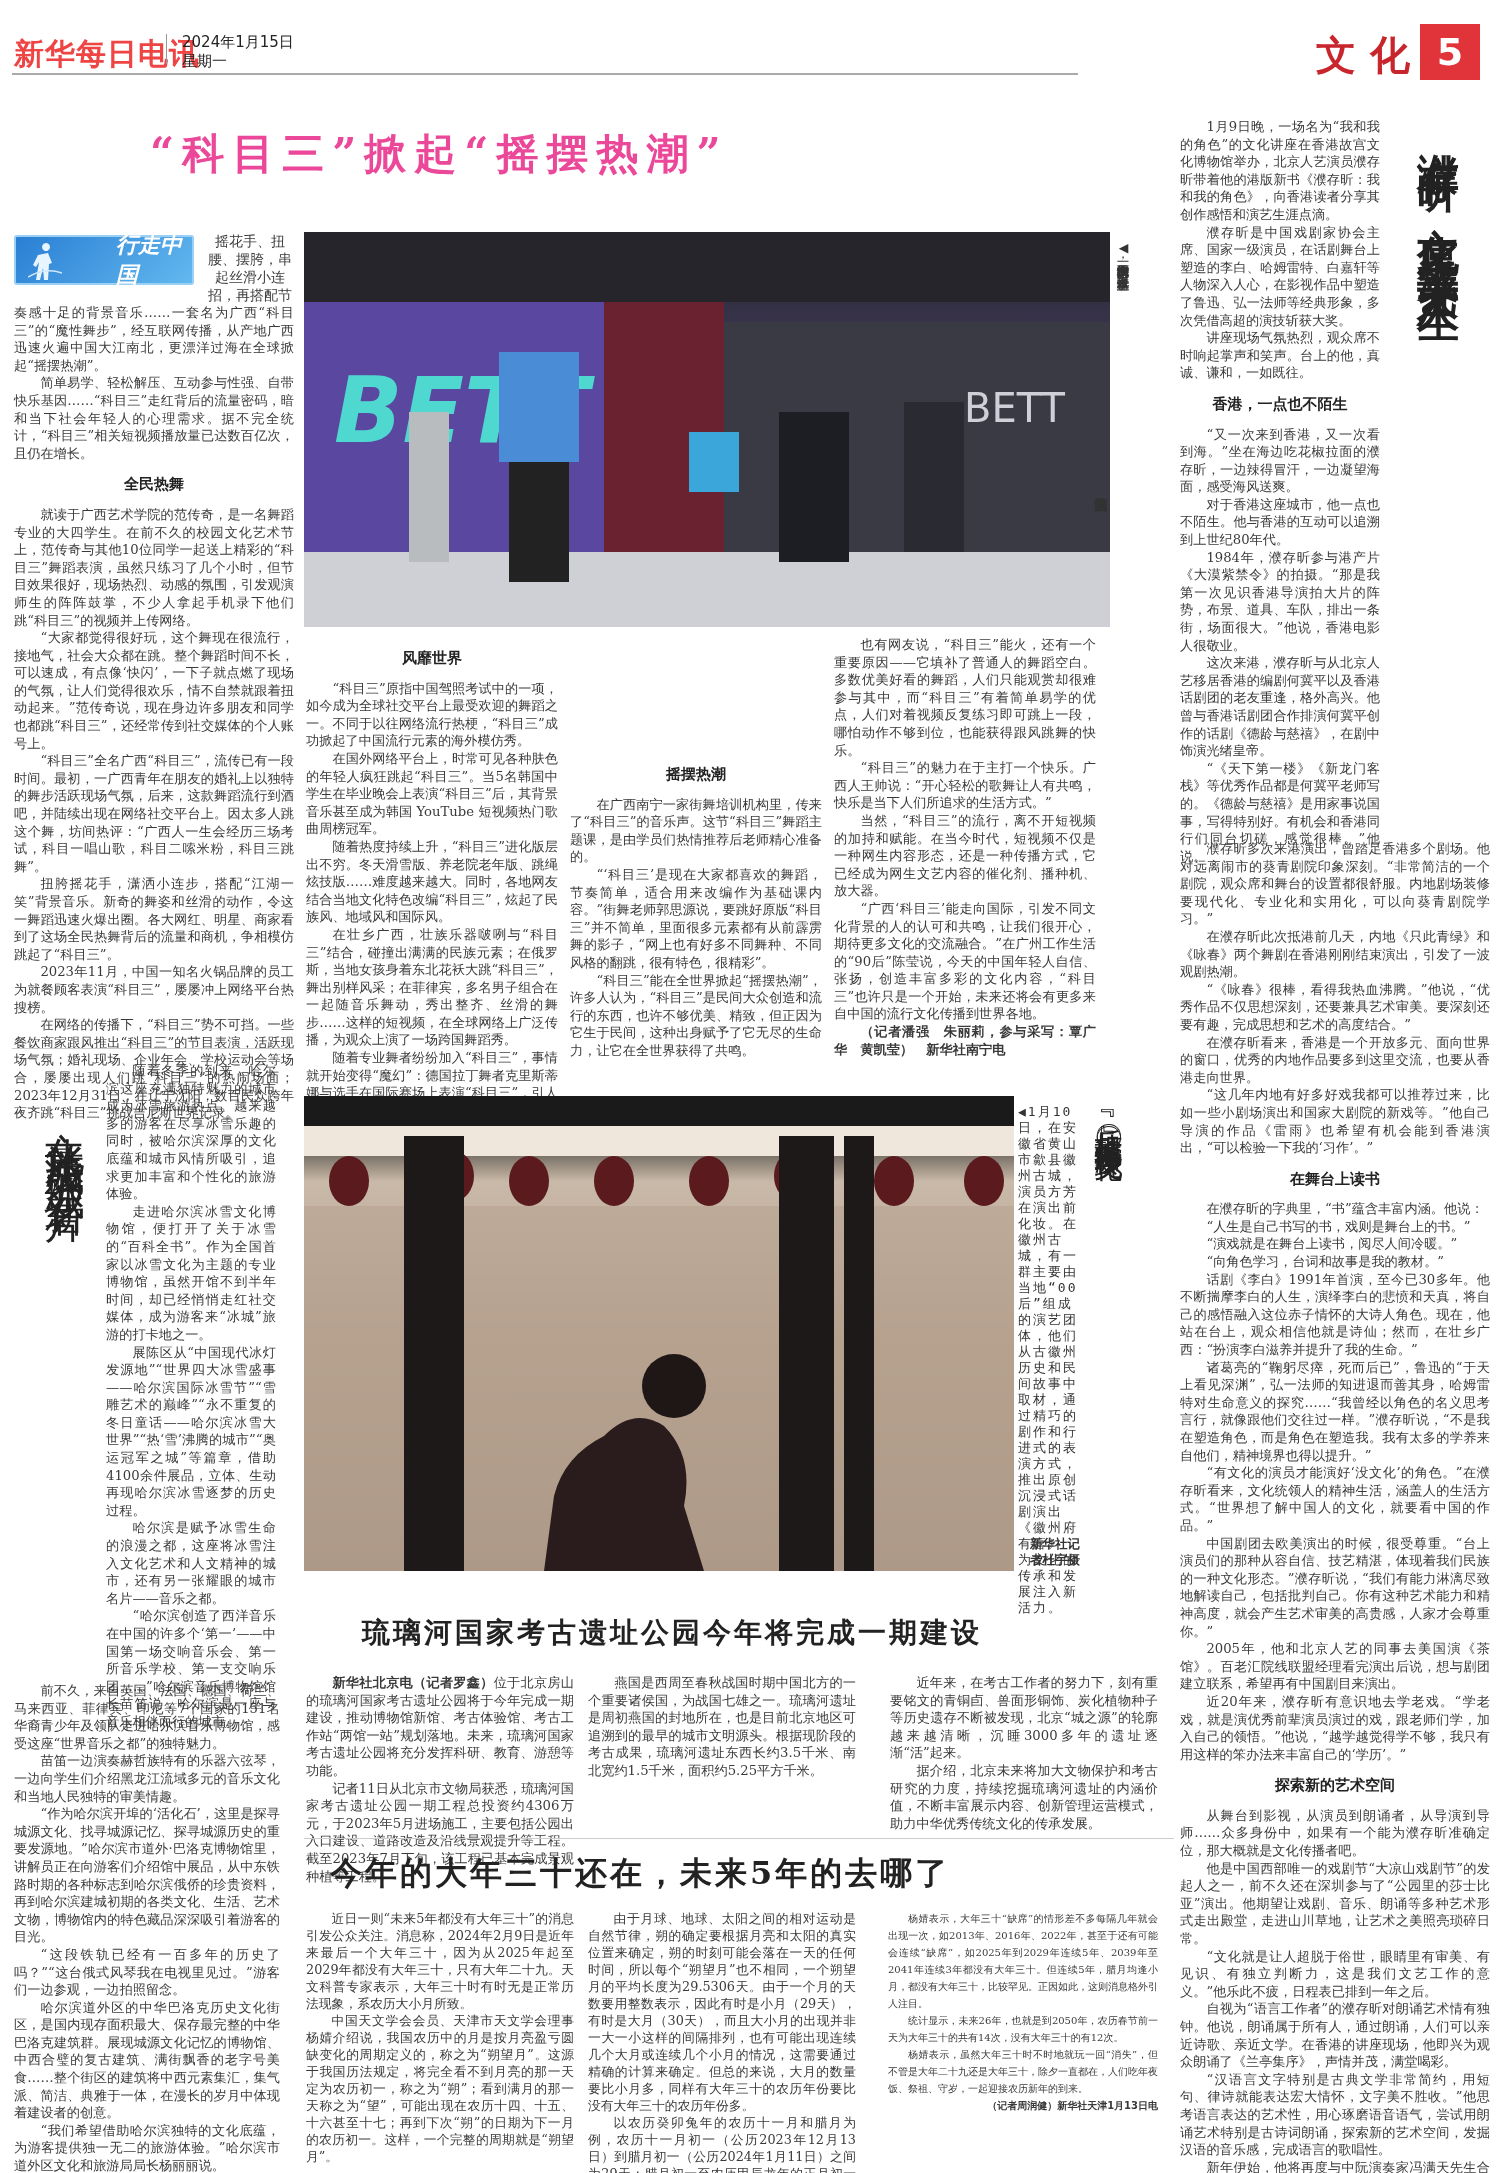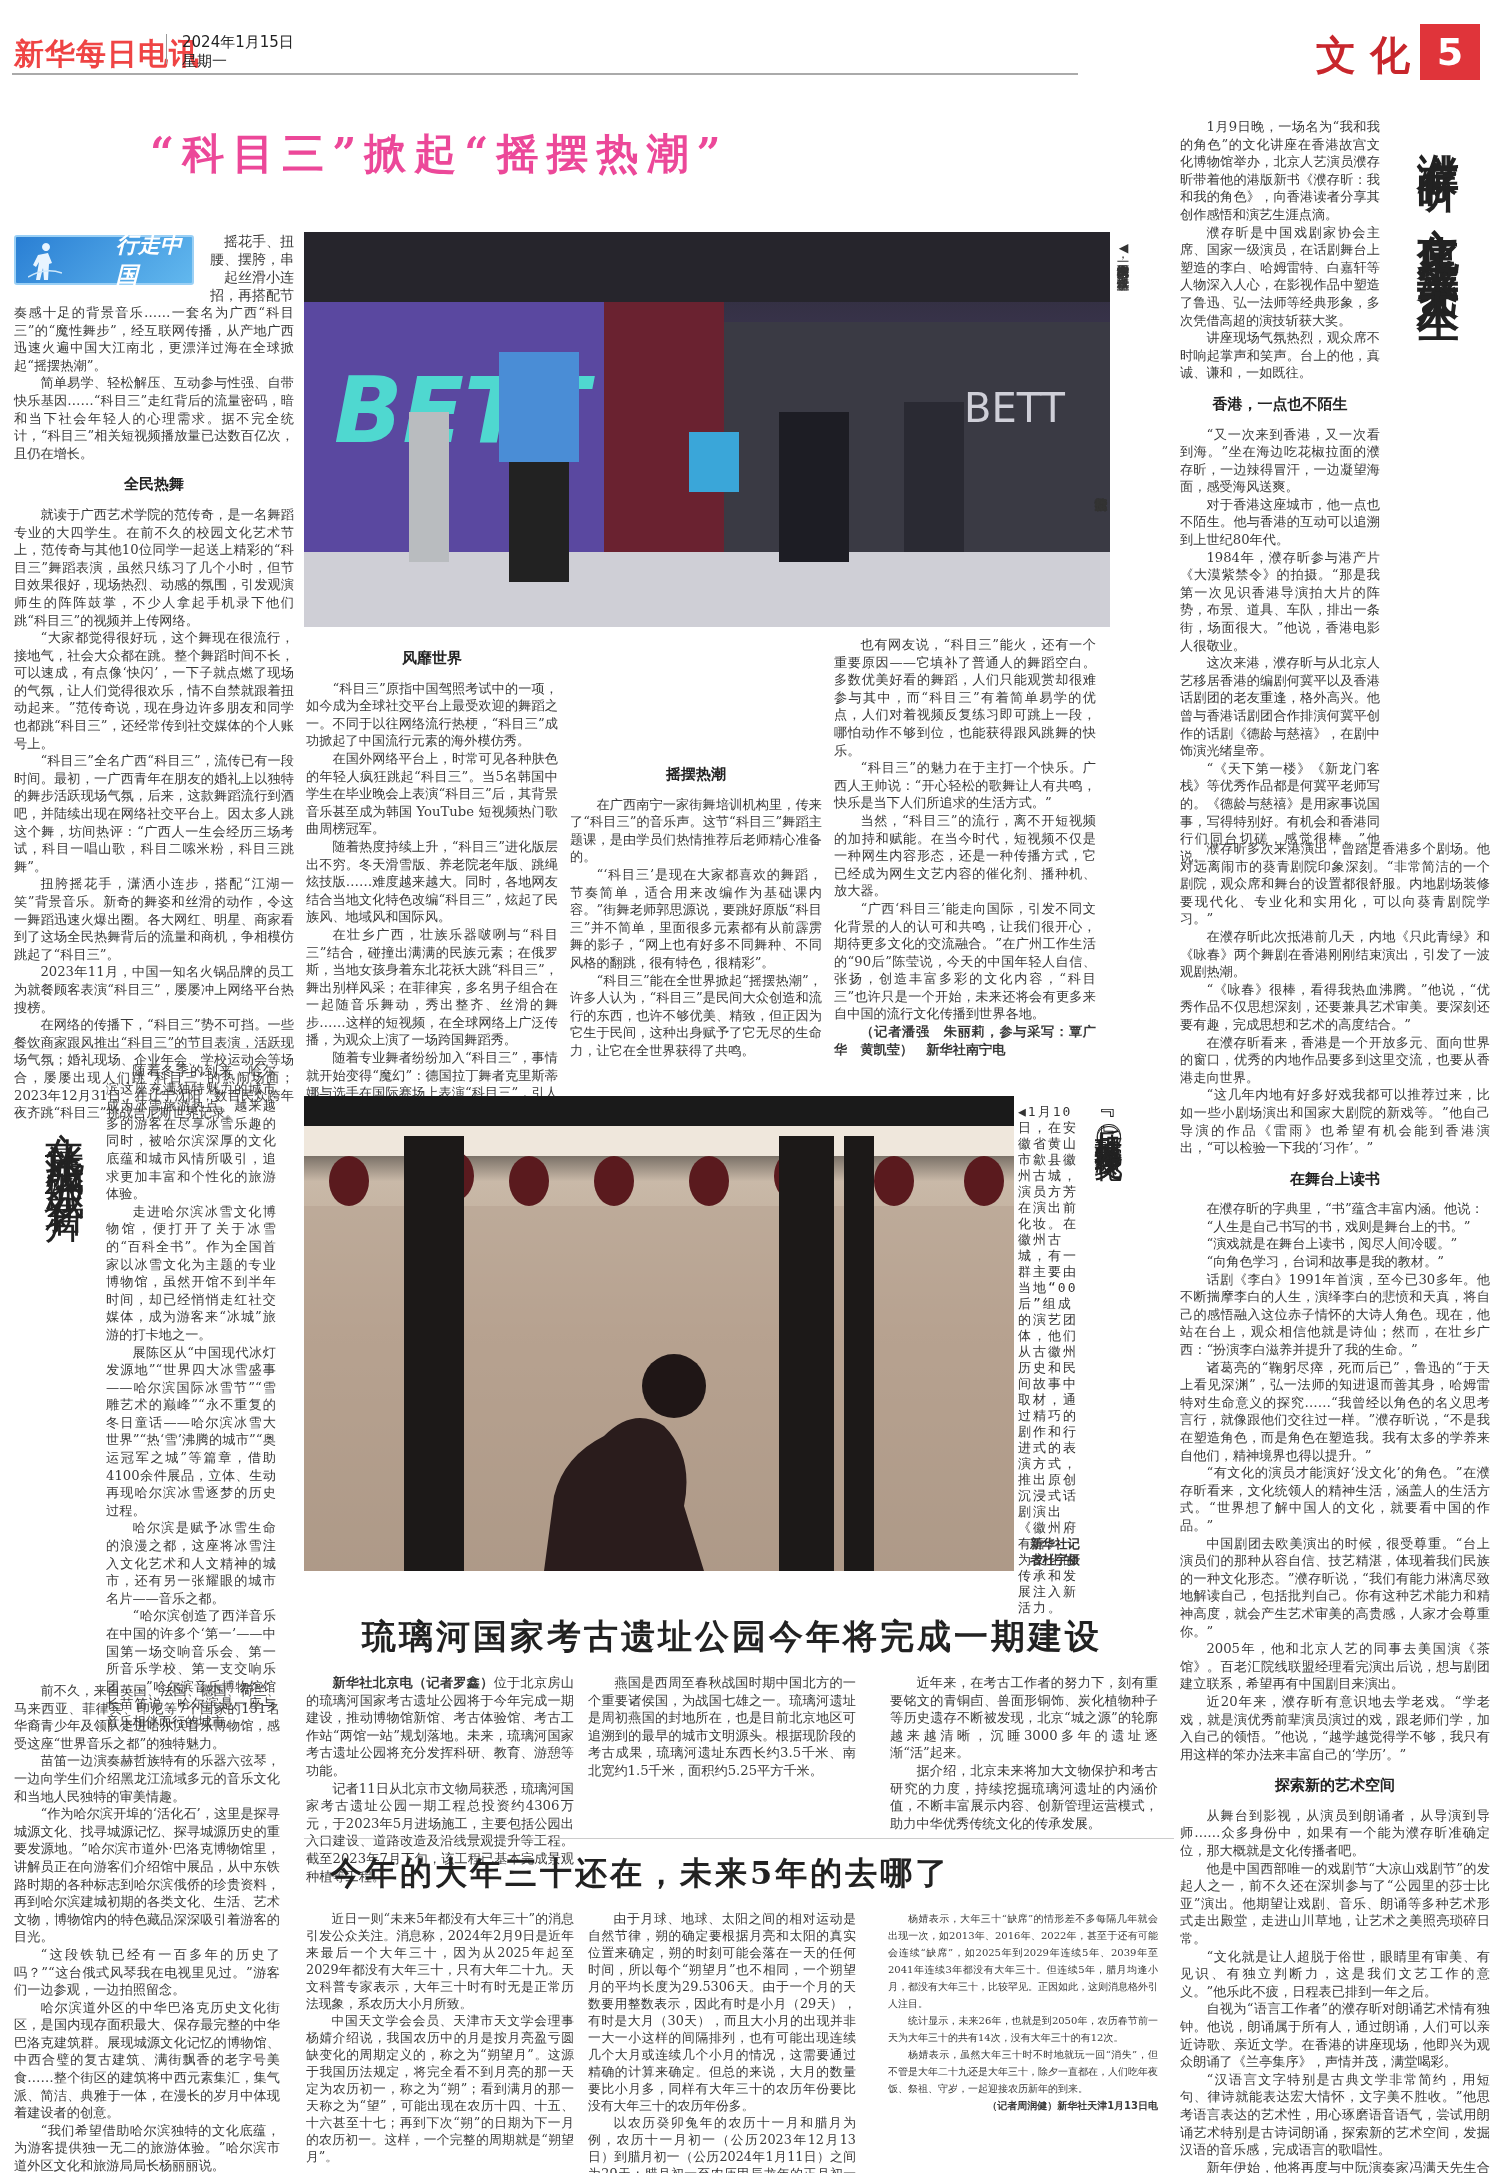--- a/index.html
+++ b/index.html
@@ -44,21 +44,21 @@
 
 <div class="abs badge">
   <svg class="fig" viewBox="0 0 34 38">
       <path d="M14 4a4 4 0 1 1 0 .1zM10 12l10-2 4 10-3 1-1 16h-4l-1-12-3 12H8l3-18-3 5-3-2z" fill="#e8f4ff"></path>
       <path d="M0 34 Q17 24 34 30" stroke="#cfe8fb" stroke-width="1.5" fill="none"></path>
     </svg>
   <span>行走中国</span>
 </div>
 
 <div class="abs col" style="left:206px;top:232px;width:88px;font-size:14px;line-height:18px">
-  <p class="noind" style="text-align:right">摇花手、扭腰、摆胯，串起丝滑小连招，再搭配节</p>
+  <p class="noind" style="text-align:center">摇花手、扭腰、摆胯，串起丝滑小连招，再搭配节</p>
 </div>
 <div class="abs col" style="left:14px;top:304px;width:280px">
   <p class="noind">奏感十足的背景音乐……一套名为广西“科目三”的“魔性舞步”，经互联网传播，从产地广西迅速火遍中国大江南北，更漂洋过海在全球掀起“摇摆热潮”。</p>
   <p>简单易学、轻松解压、互动参与性强、自带快乐基因……“科目三”走红背后的流量密码，暗和当下社会年轻人的心理需求。据不完全统计，“科目三”相关短视频播放量已达数百亿次，且仍在增长。</p>
   <div class="subhead">全民热舞</div>
   <p>就读于广西艺术学院的范传奇，是一名舞蹈专业的大四学生。在前不久的校园文化艺术节上，范传奇与其他10位同学一起送上精彩的“科目三”舞蹈表演，虽然只练习了几个小时，但节目效果很好，现场热烈、动感的氛围，引发观演师生的阵阵鼓掌，不少人拿起手机录下他们跳“科目三”的视频并上传网络。</p>
   <p>“大家都觉得很好玩，这个舞现在很流行，接地气，社会大众都在跳。整个舞蹈时间不长，可以速成，有点像‘快闪’，一下子就点燃了现场的气氛，让人们觉得很欢乐，情不自禁就跟着扭动起来。”范传奇说，现在身边许多朋友和同学也都跳“科目三”，还经常传到社交媒体的个人账号上。</p>
   <p>“科目三”全名广西“科目三”，流传已有一段时间。最初，一广西青年在朋友的婚礼上以独特的舞步活跃现场气氛，后来，这款舞蹈流行到酒吧，并陆续出现在网络社交平台上。因太多人跳这个舞，坊间热评：“广西人一生会经历三场考试，科目一唱山歌，科目二嗦米粉，科目三跳舞”。</p>
   <p>扭胯摇花手，潇洒小连步，搭配“江湖一笑”背景音乐。新奇的舞姿和丝滑的动作，令这一舞蹈迅速火爆出圈。各大网红、明星、商家看到了这场全民热舞背后的流量和商机，争相模仿跳起了“科目三”。</p>
   <p>2023年11月，中国一知名火锅品牌的员工为就餐顾客表演“科目三”，屡屡冲上网络平台热搜榜。</p>
@@ -196,21 +196,21 @@
     <rect x="475" y="40" width="55" height="435" fill="#1c1918"></rect>
     <rect x="540" y="40" width="30" height="435" fill="#1c1918"></rect>
     <path d="M240 475 L250 400 Q260 360 300 340 Q330 310 360 330 Q390 360 380 410 L400 475 Z" fill="#2a1c1c"></path>
     <circle cx="370" cy="290" r="32" fill="#1f1616"></circle>
   </svg>
 </div>
 <div class="abs vcap" style="left:1018px;top:1104px;height:330px;font-size:13px;line-height:16px;width:62px;writing-mode:horizontal-tb;font-family:'DejaVu Sans Mono',monospace;letter-spacing:2px">◀1月10日，在安徽省黄山市歙县徽州古城，演员方芳在演出前化妆。在徽州古城，有一群主要由当地“00后”组成的演艺团体，他们从古徽州历史和民间故事中取材，通过精巧的剧作和行进式的表演方式，推出原创沉浸式话剧演出《徽州府有喜》，为文化的传承和发展注入新活力。</div>
 <div class="abs" style="left:1018px;top:1536px;width:62px;font-family:'DejaVu Sans',sans-serif;font-weight:bold;font-size:12.5px;line-height:16px;text-align:right">新华社记者杜宇摄</div>
 <div class="abs vtitle" style="left:1090px;top:1100px;font-size:28px;line-height:36px;letter-spacing:2px;font-weight:normal">『〇〇后』扎根古城焕新演绎传统文化</div>
 
-<div class="abs h2" style="left:362px;top:1614px;font-size:34px;letter-spacing:3px">琉璃河国家考古遗址公园今年将完成一期建设</div>
+<div class="abs h2" style="left:362px;top:1614px;font-size:28px;letter-spacing:3px">琉璃河国家考古遗址公园今年将完成一期建设</div>
 <div class="abs col" style="left:306px;top:1674px;width:268px">
   <p><span class="byline" style="text-indent:0">新华社北京电（记者罗鑫）</span><span>位于北京房山的琉璃河国家考古遗址公园将于今年完成一期建设，推动博物馆新馆、考古体验馆、考古工作站“两馆一站”规划落地。未来，琉璃河国家考古遗址公园将充分发挥科研、教育、游憩等功能。</span></p>
   <p>记者11日从北京市文物局获悉，琉璃河国家考古遗址公园一期工程总投资约4306万元，于2023年5月进场施工，主要包括公园出入口建设、道路改造及沿线景观提升等工程。截至2023年7月下旬，该工程已基本完成景观种植等工程。</p>
 </div>
 <div class="abs col" style="left:588px;top:1674px;width:268px">
   <p>燕国是西周至春秋战国时期中国北方的一个重要诸侯国，为战国七雄之一。琉璃河遗址是周初燕国的封地所在，也是目前北京地区可追溯到的最早的城市文明源头。根据现阶段的考古成果，琉璃河遗址东西长约3.5千米、南北宽约1.5千米，面积约5.25平方千米。</p>
 </div>
 <div class="abs col" style="left:890px;top:1674px;width:268px">
   <p>近年来，在考古工作者的努力下，刻有重要铭文的青铜卣、兽面形铜饰、炭化植物种子等历史遗存不断被发现，北京“城之源”的轮廓越来越清晰，沉睡3000多年的遗址逐渐“活”起来。</p>
   <p>据介绍，北京未来将加大文物保护和考古研究的力度，持续挖掘琉璃河遗址的内涵价值，不断丰富展示内容、创新管理运营模式，助力中华优秀传统文化的传承发展。</p>

